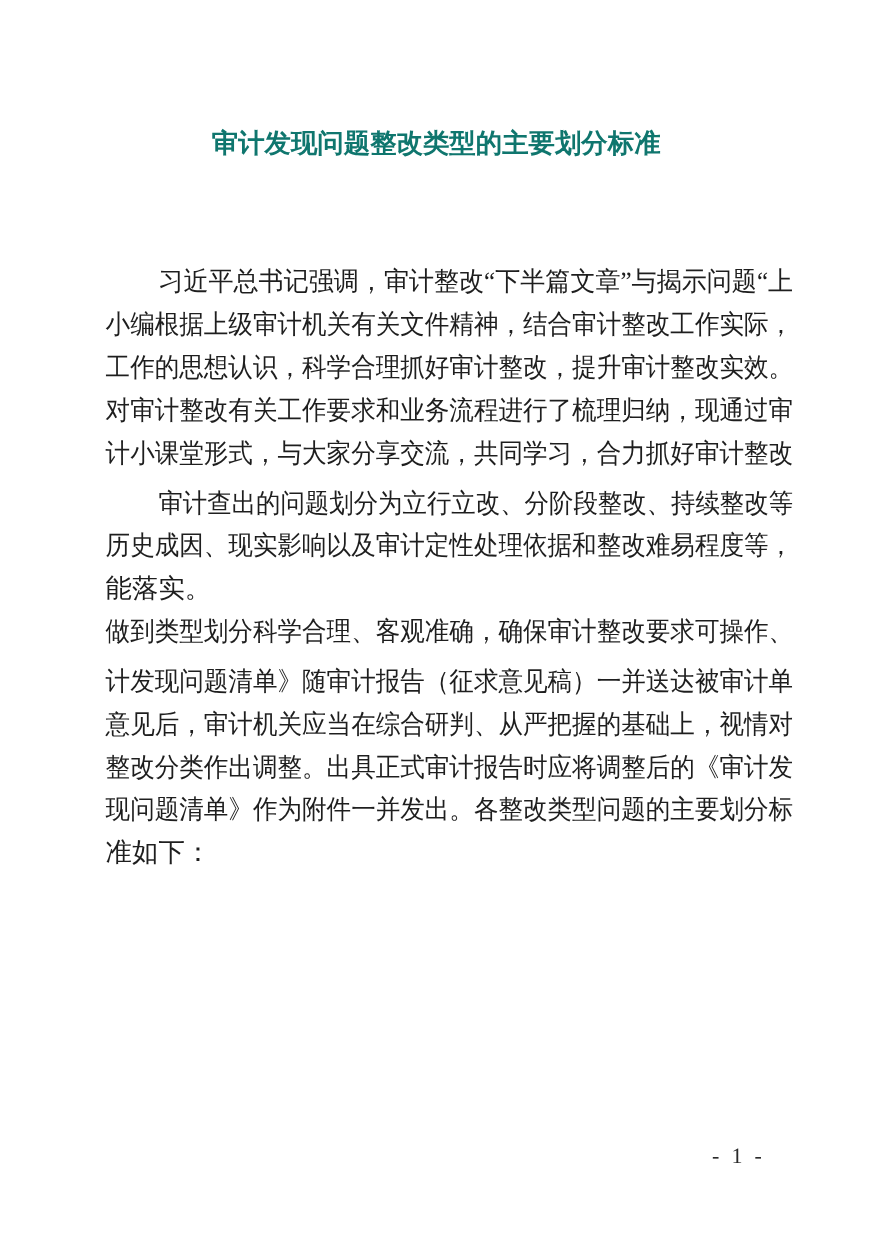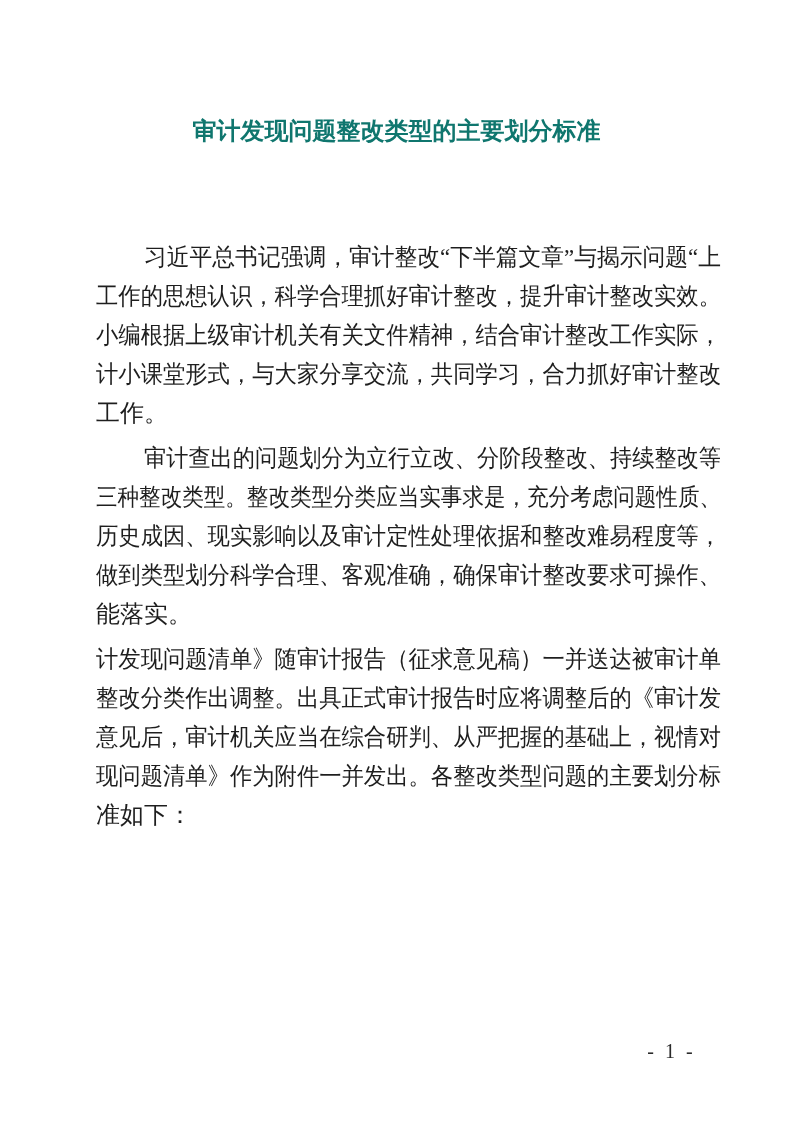--- a/index.html
+++ b/index.html
@@ -72,38 +72,37 @@
 <body>
 
 <div class="page">
 
   <h1 class="doc-title">审计发现问题整改类型的主要划分标准</h1>
 
   <div class="doc-body">
 
     <div class="paragraph">
       <div class="line indent"><span style="transform: scaleX(0.949013);">习近平总书记强调，审计整改“下半篇文章”与揭示问题“上</span></div>
+      <div class="line"><span style="transform: scaleX(0.93006);">小编根据上级审计机关有关文件精神，结合审计整改工作实际，</span></div>
       <div class="line"><span style="transform: scaleX(0.93006);">工作的思想认识，科学合理抓好审计整改，提升审计整改实效。</span></div>
-      <div class="line"><span style="transform: scaleX(0.93006);">小编根据上级审计机关有关文件精神，结合审计整改工作实际，</span></div>
+      <div class="line"><span style="transform: scaleX(0.93006);">对审计整改有关工作要求和业务流程进行了梳理归纳，现通过审</span></div>
       <div class="line"><span style="transform: scaleX(0.93006);">计小课堂形式，与大家分享交流，共同学习，合力抓好审计整改</span></div>
-      <div class="line last"><span>工作。</span></div>
     </div>
 
     <div class="paragraph">
       <div class="line indent"><span style="transform: scaleX(0.924679);">审计查出的问题划分为立行立改、分阶段整改、持续整改等</span></div>
-      <div class="line"><span style="transform: scaleX(0.897989);">三种整改类型。整改类型分类应当实事求是，充分考虑问题性质、</span></div>
       <div class="line"><span style="transform: scaleX(0.93006);">历史成因、现实影响以及审计定性处理依据和整改难易程度等，</span></div>
+      <div class="line last"><span>能落实。</span></div>
       <div class="line"><span style="transform: scaleX(0.93006);">做到类型划分科学合理、客观准确，确保审计整改要求可操作、</span></div>
-      <div class="line last"><span>能落实。</span></div>
     </div>
 
     <div class="paragraph">
       <div class="line"><span style="transform: scaleX(0.93006);">计发现问题清单》随审计报告（征求意见稿）一并送达被审计单</span></div>
+      <div class="line"><span style="transform: scaleX(0.93006);">意见后，审计机关应当在综合研判、从严把握的基础上，视情对</span></div>
       <div class="line"><span style="transform: scaleX(0.93006);">整改分类作出调整。出具正式审计报告时应将调整后的《审计发</span></div>
-      <div class="line"><span style="transform: scaleX(0.93006);">意见后，审计机关应当在综合研判、从严把握的基础上，视情对</span></div>
       <div class="line"><span style="transform: scaleX(0.93006);">现问题清单》作为附件一并发出。各整改类型问题的主要划分标</span></div>
       <div class="line last"><span>准如下：</span></div>
     </div>
 
   </div>
 
   <div class="page-number">- 1 -</div>
 
 </div>
 

